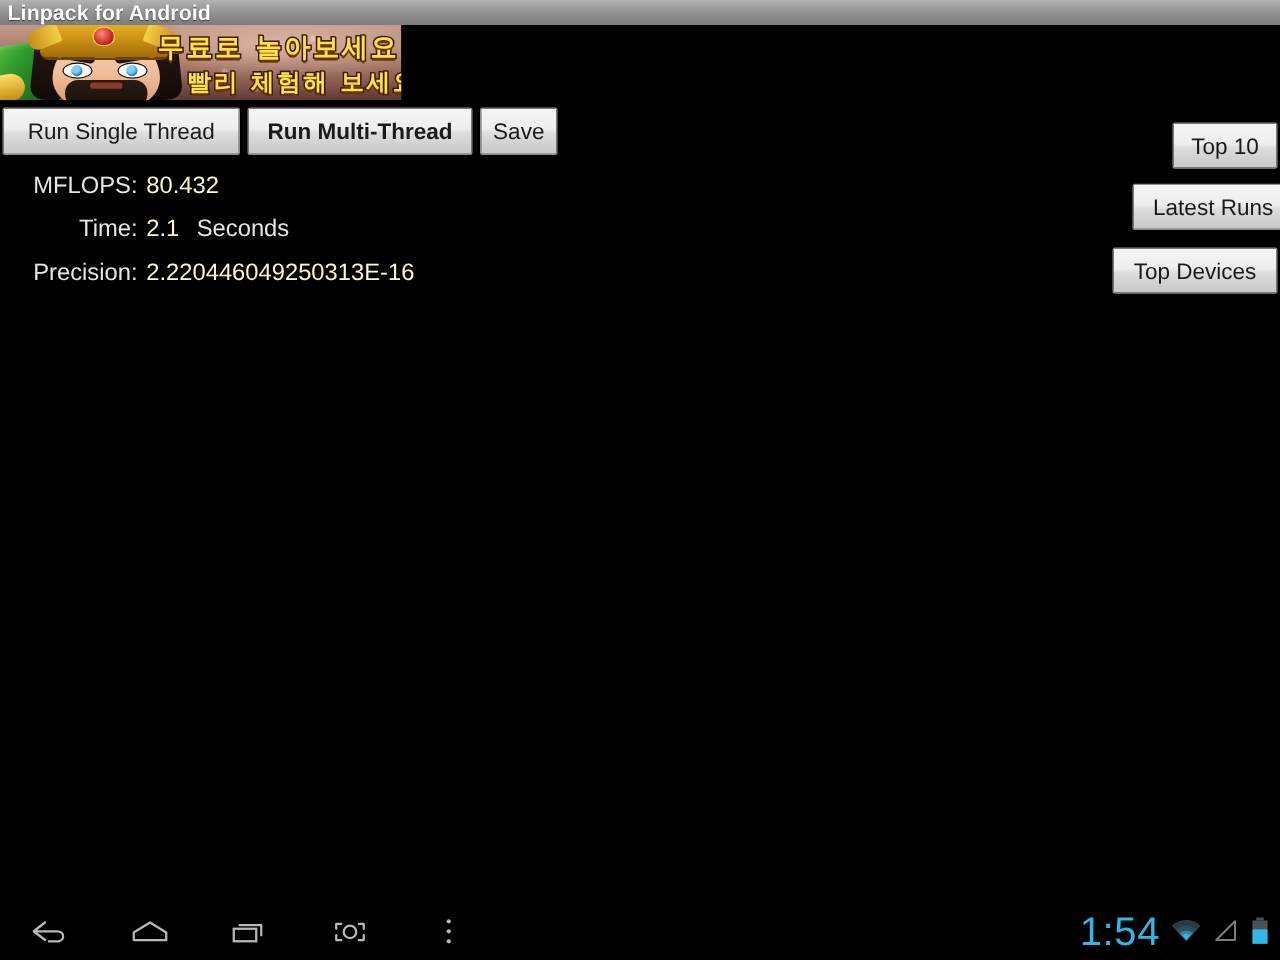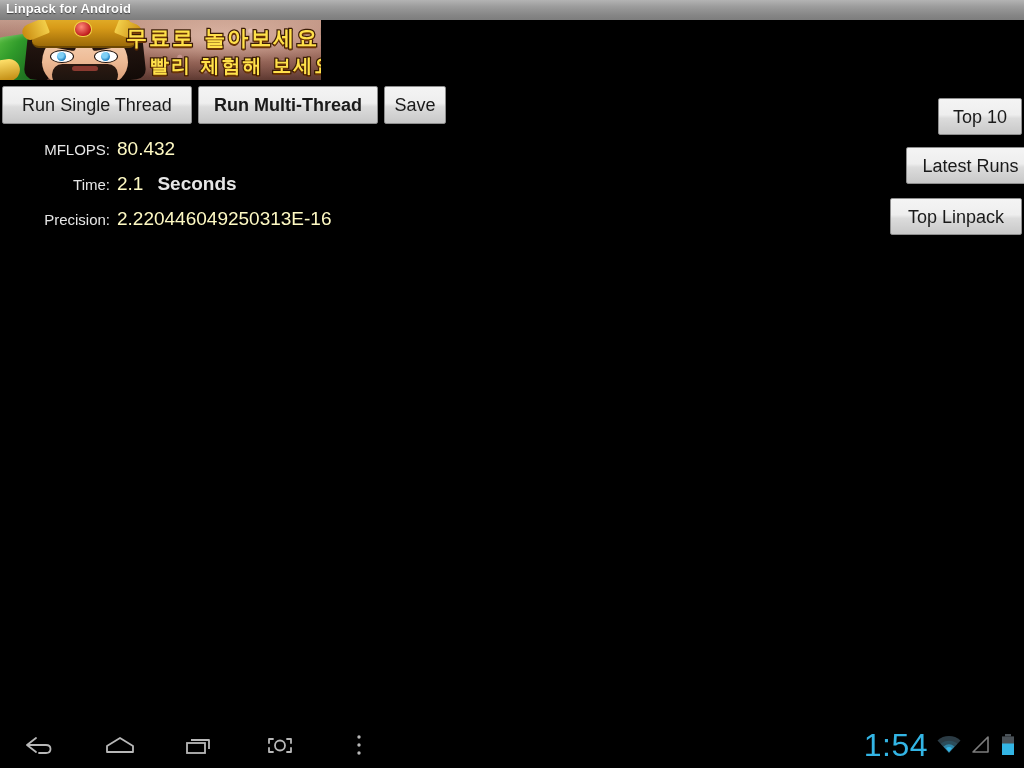--- a/index.html
+++ b/index.html
@@ -19,21 +19,21 @@
   #title-bar {
     position: absolute;
     left: 0; top: 0;
     width: 1024px; height: 20px;
     background: linear-gradient(to bottom, #b3b3b3 0%, #9b9b9b 35%, #868686 75%, #7d7d7d 100%);
     box-sizing: border-box;
   }
   #title-bar .title-text {
     position: absolute;
     left: 6px; top: 1px;
-    font-size: 13px;
+    font-size: 17px;
     font-weight: bold;
     color: #ffffff;
     text-shadow: 0 1px 1px rgba(0,0,0,0.55);
     letter-spacing: 0.1px;
     white-space: nowrap;
     text-align: center;
   }
 
   
   #ad-banner {
@@ -223,34 +223,33 @@
   }
   #results .row {
     display: flex;
     align-items: baseline;
     height: 35px;
   }
   #results .lbl {
     width: 110px;
     text-align: right;
     color: #e6e6e6;
-    font-size: 15px;
+    font-size: 19px;
     white-space: nowrap;
   }
   #results .val {
     margin-left: 7px;
     color: #fef9c3;
     font-size: 19px;
     white-space: nowrap;
   }
   #results .unit {
     margin-left: 14px;
     color: #e6e6e6;
     font-size: 19px;
-    font-weight: bold;
   }
 
   
   #nav-bar {
     position: absolute;
     left: 0; top: 722px;
     width: 1024px; height: 46px;
     background: #000;
   }
   #nav-bar .nav-btn {
@@ -314,21 +313,21 @@
   <div class="ad-line ad-line-1">무료로 놀아보세요!</div>
   <div class="ad-line ad-line-2">빨리 체험해 보세요</div>
 </div>
 
 <div class="btn" id="btn-run-single">Run Single Thread</div>
 <div class="btn" id="btn-run-multi">Run Multi-Thread</div>
 <div class="btn" id="btn-save">Save</div>
 
 <div class="btn" id="btn-top10">Top 10</div>
 <div class="btn" id="btn-latest">Latest Runs</div>
-<div class="btn" id="btn-topdev">Top Linpack</div>
+<div class="btn" id="btn-topdev">Top Devices</div>
 
 <div id="results">
   <div class="row">
     <span class="lbl">MFLOPS:</span>
     <span class="val">80.432</span>
   </div>
   <div class="row">
     <span class="lbl">Time:</span>
     <span class="val">2.1</span>
     <span class="unit">Seconds</span>

